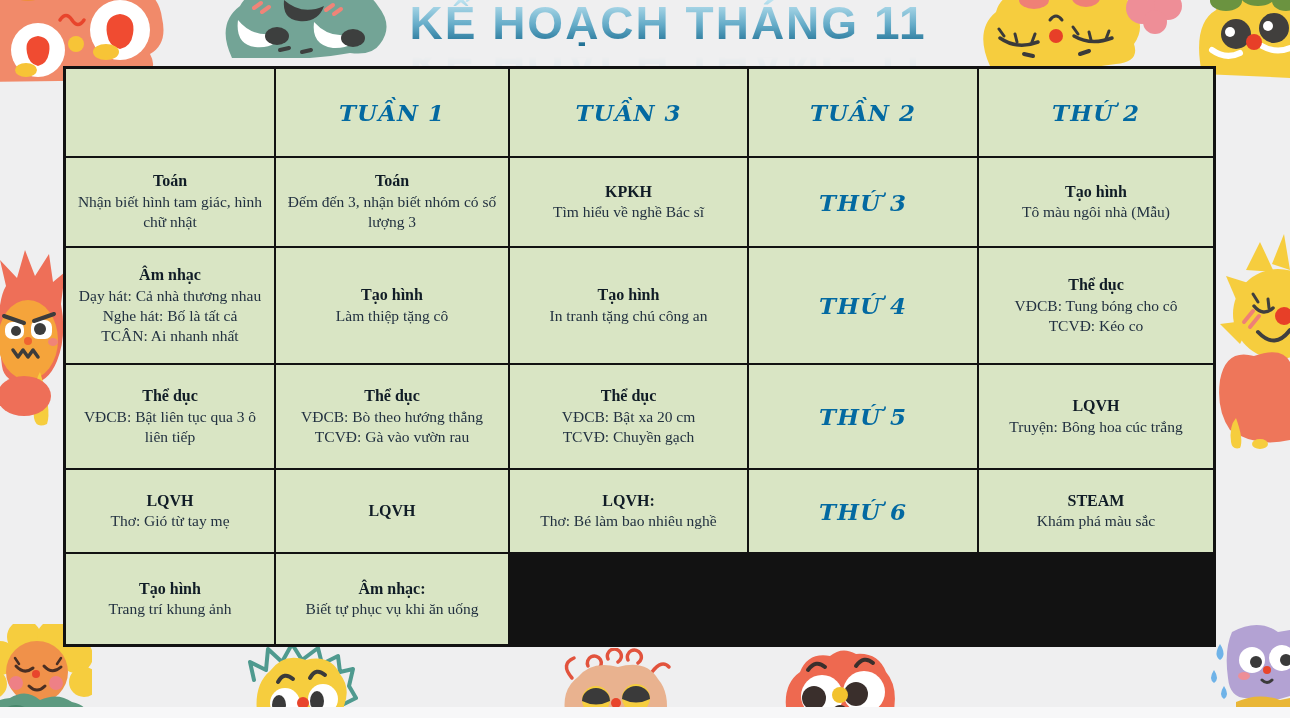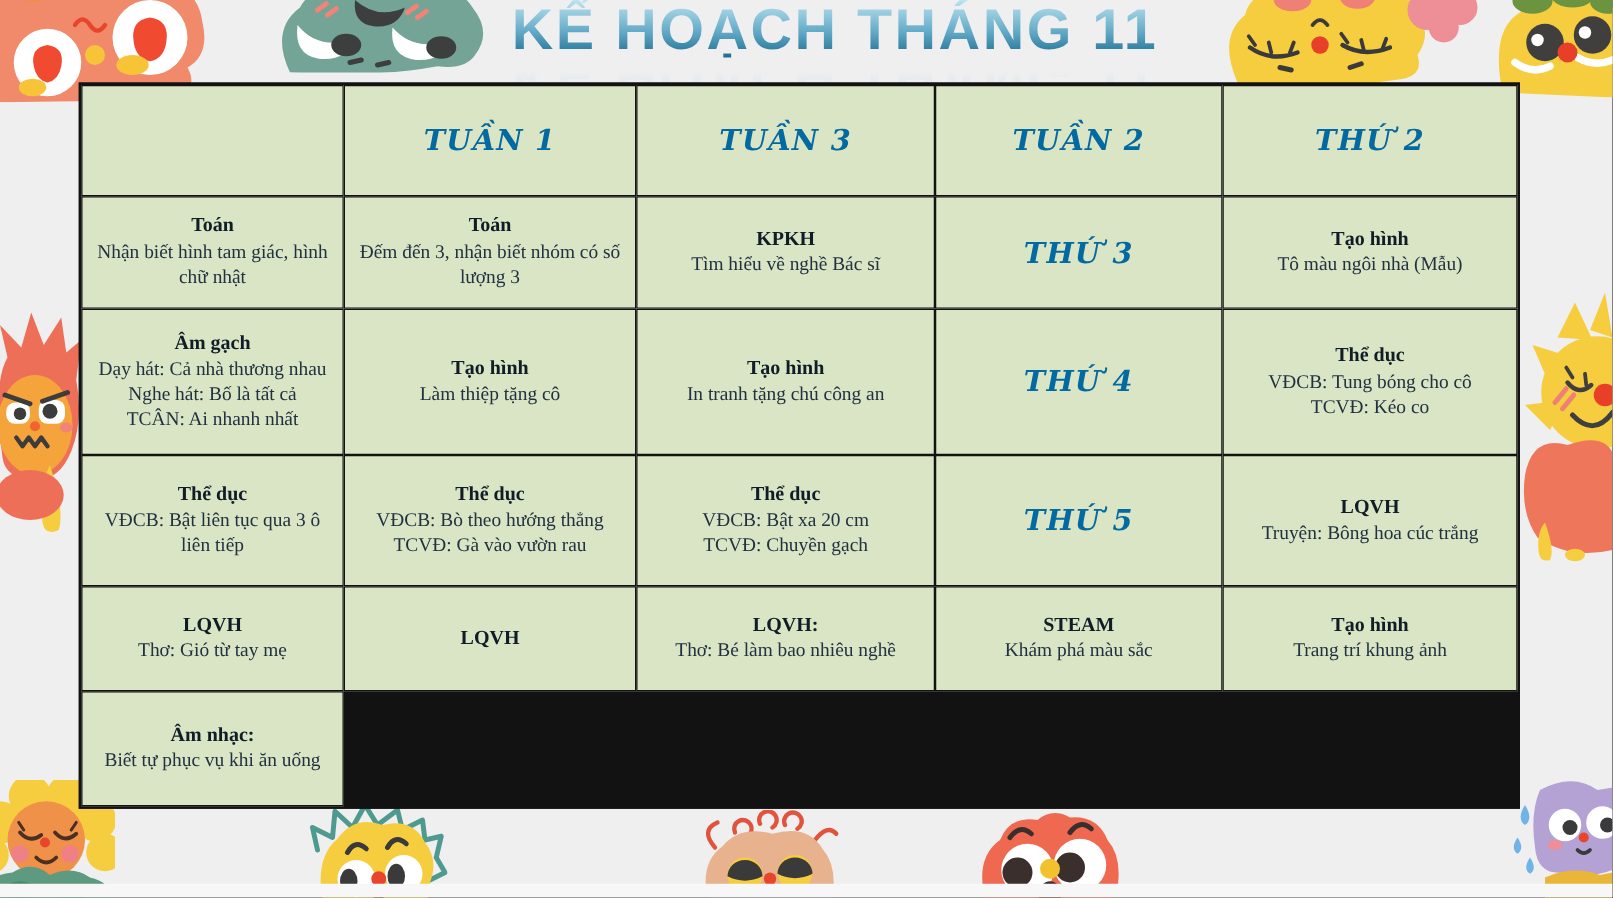--- a/index.html
+++ b/index.html
@@ -255,21 +255,21 @@
   </div>
 
   <div class="cell script">THỨ 3</div>
   <div class="cell">
     <div class="cell-title">Tạo hình</div>
     <div>
         <div class="cell-line">Tô màu ngôi nhà (Mẫu)</div>
       </div>
   </div>
   <div class="cell">
-    <div class="cell-title">Âm gạch</div>
+    <div class="cell-title">Âm nhạc</div>
     <div>
         <div class="cell-line">Dạy hát: Cả nhà thương nhau</div>
         <div class="cell-line">Nghe hát: Bố là tất cả</div>
         <div class="cell-line">TCÂN: Ai nhanh nhất</div>
       </div>
   </div>
   <div class="cell">
     <div class="cell-title">Tạo hình</div>
     <div>
         <div class="cell-line">Làm thiệp tặng cô</div>
@@ -327,20 +327,21 @@
   <div class="cell">
     <div class="cell-title">LQVH</div>
   </div>
   <div class="cell">
     <div class="cell-title">LQVH:</div>
     <div>
         <div class="cell-line">Thơ: Bé làm bao nhiêu nghề</div>
       </div>
   </div>
 
+  <div class="cell script">THỨ 6</div>
   <div class="cell">
     <div class="cell-title">STEAM</div>
     <div>
         <div class="cell-line">Khám phá màu sắc</div>
       </div>
   </div>
   <div class="cell">
     <div class="cell-title">Tạo hình</div>
     <div>
         <div class="cell-line">Trang trí khung ảnh</div>

